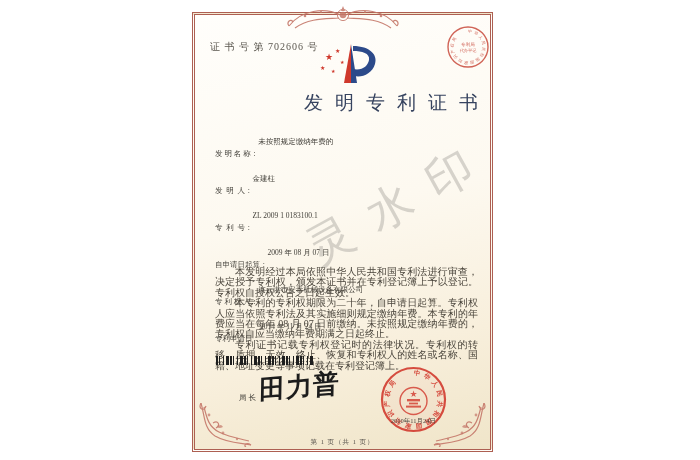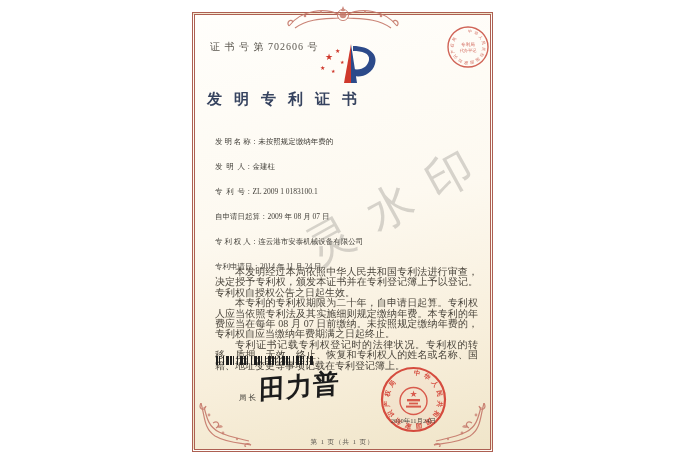--- a/index.html
+++ b/index.html
@@ -14,26 +14,26 @@
   }
 
   .ornament-top { position:absolute; left:50%; top:-11px; transform:translateX(-50%); z-index:6; }
   .cert-number { position:absolute; left:15px; top:25px; font-size:10px; letter-spacing:1px;
     color:#5a564e; white-space:pre; }
 
   .corner-seal { position:absolute; left:251px; top:10px; width:44px; height:44px; opacity:.85; }
 
   .logo { position:absolute; left:123px; top:27px; width:64px; height:42px; }
 
-  .title { position:absolute; left:0; top:75px; width:100%; text-align:left;
-    font-size:15px; font-weight:bold; color:#36435f; letter-spacing:12px; text-indent:12px; }
+  .title { position:absolute; left:0; top:75px; width:100%; text-align:right;
+    font-size:19px; font-weight:normal; color:#36435f; letter-spacing:12px; text-indent:12px; }
 
   .fields { position:absolute; left:20px; top:122px; display:flex; flex-direction:column; gap:16px; }
   .field-row { display:flex; font-size:7.5px; line-height:9px; color:#43403a; }
-  .field-label { white-space:pre; }
+  .field-label { white-space:pre;margin-top:12px; }
   .field-value { white-space:pre; }
 
   .paragraphs { position:absolute; left:20px; top:252px; width:263px; color:#4a453c; }
   .paragraphs p { font-size:10px; line-height:10.4px; text-align:justify; text-indent:2em; }
 
   .barcode { position:absolute; left:21px; top:341px; width:98px; height:9px;
     background:repeating-linear-gradient(90deg,
       #1f1f1f 0 2px, transparent 2px 3px,
       #1f1f1f 3px 4px, transparent 4px 7px,
       #1f1f1f 7px 8px, transparent 8px 10px,

